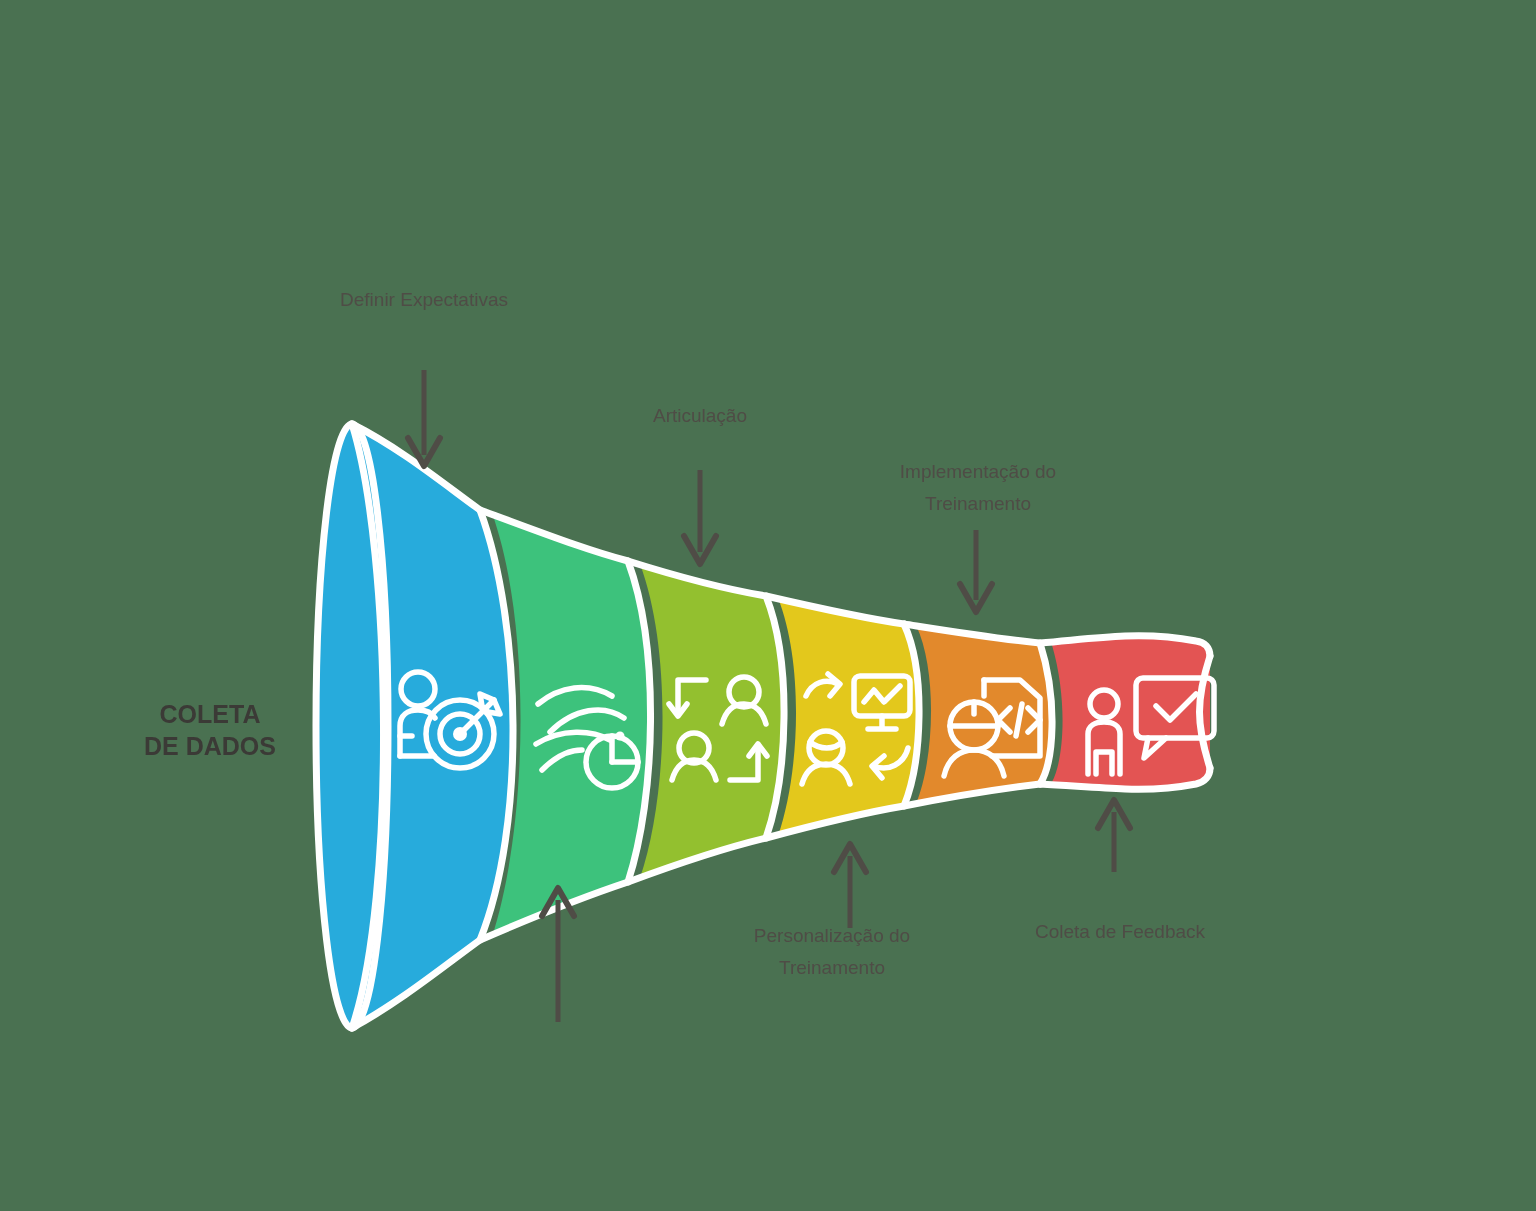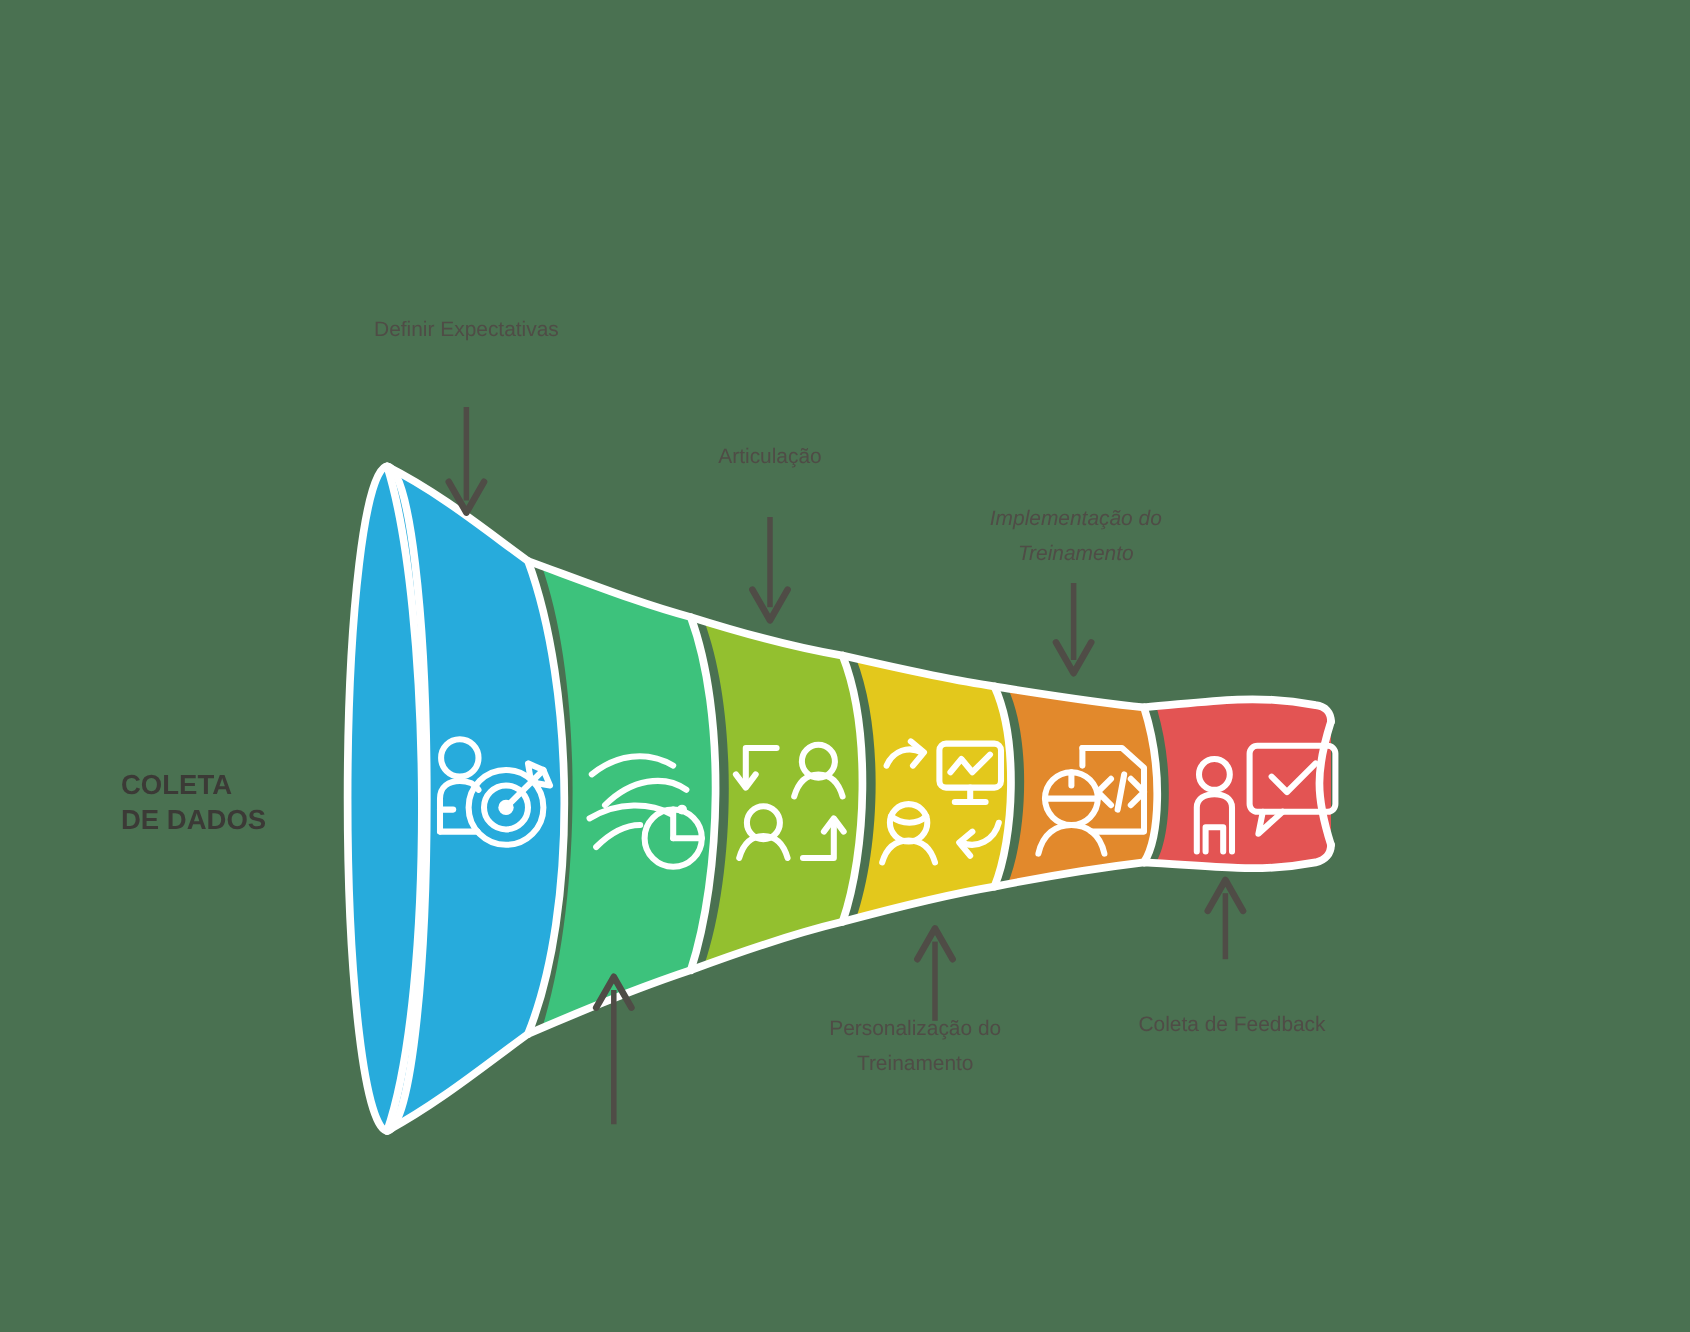--- a/index.html
+++ b/index.html
@@ -23,21 +23,21 @@
     text-align:center;
     white-space:pre;
     letter-spacing:0px;
   }
   .endcap{
     position:absolute;
     color:#3b3a36;
     font-weight:bold;
     font-size:25px;
     line-height:32px;
-    text-align:left;
+    text-align:center;
     white-space:pre;
     font-family:"Liberation Sans", sans-serif;
   }
 </style>
 </head>
 <body style="background: rgb(74, 113, 81);">
 
 <div id="stage">
 
   <svg class="layer" viewBox="0 0 1536 1211">
@@ -223,21 +223,21 @@
         <path d="M 1114,872 L 1114,812"></path>
         <path d="M 1098,828 L 1114,800 L 1130,828" fill="none" stroke-linecap="round" stroke-linejoin="round" stroke-width="6"></path>
       </g>
     </g>
   </svg>
 
   <div class="lbl" style="left:284px;top:284px;width:280px;">Definir Expectativas</div>
 
   <div class="lbl" style="left:590px;top:400px;width:220px;">Articulação</div>
 
-  <div class="lbl" style="left:836px;top:456px;width:284px;font-style:italic;">Implementação do
+  <div class="lbl" style="left:836px;top:456px;width:284px;">Implementação do
 Treinamento</div>
 
 
   <div class="lbl" style="left:700px;top:920px;width:264px;">Personalização do
 Treinamento</div>
 
   <div class="lbl" style="left:975px;top:916px;width:290px;">Coleta de Feedback</div>
 
   <div class="endcap" style="left:110px;top:698px;width:200px;">COLETA
 DE DADOS</div>

